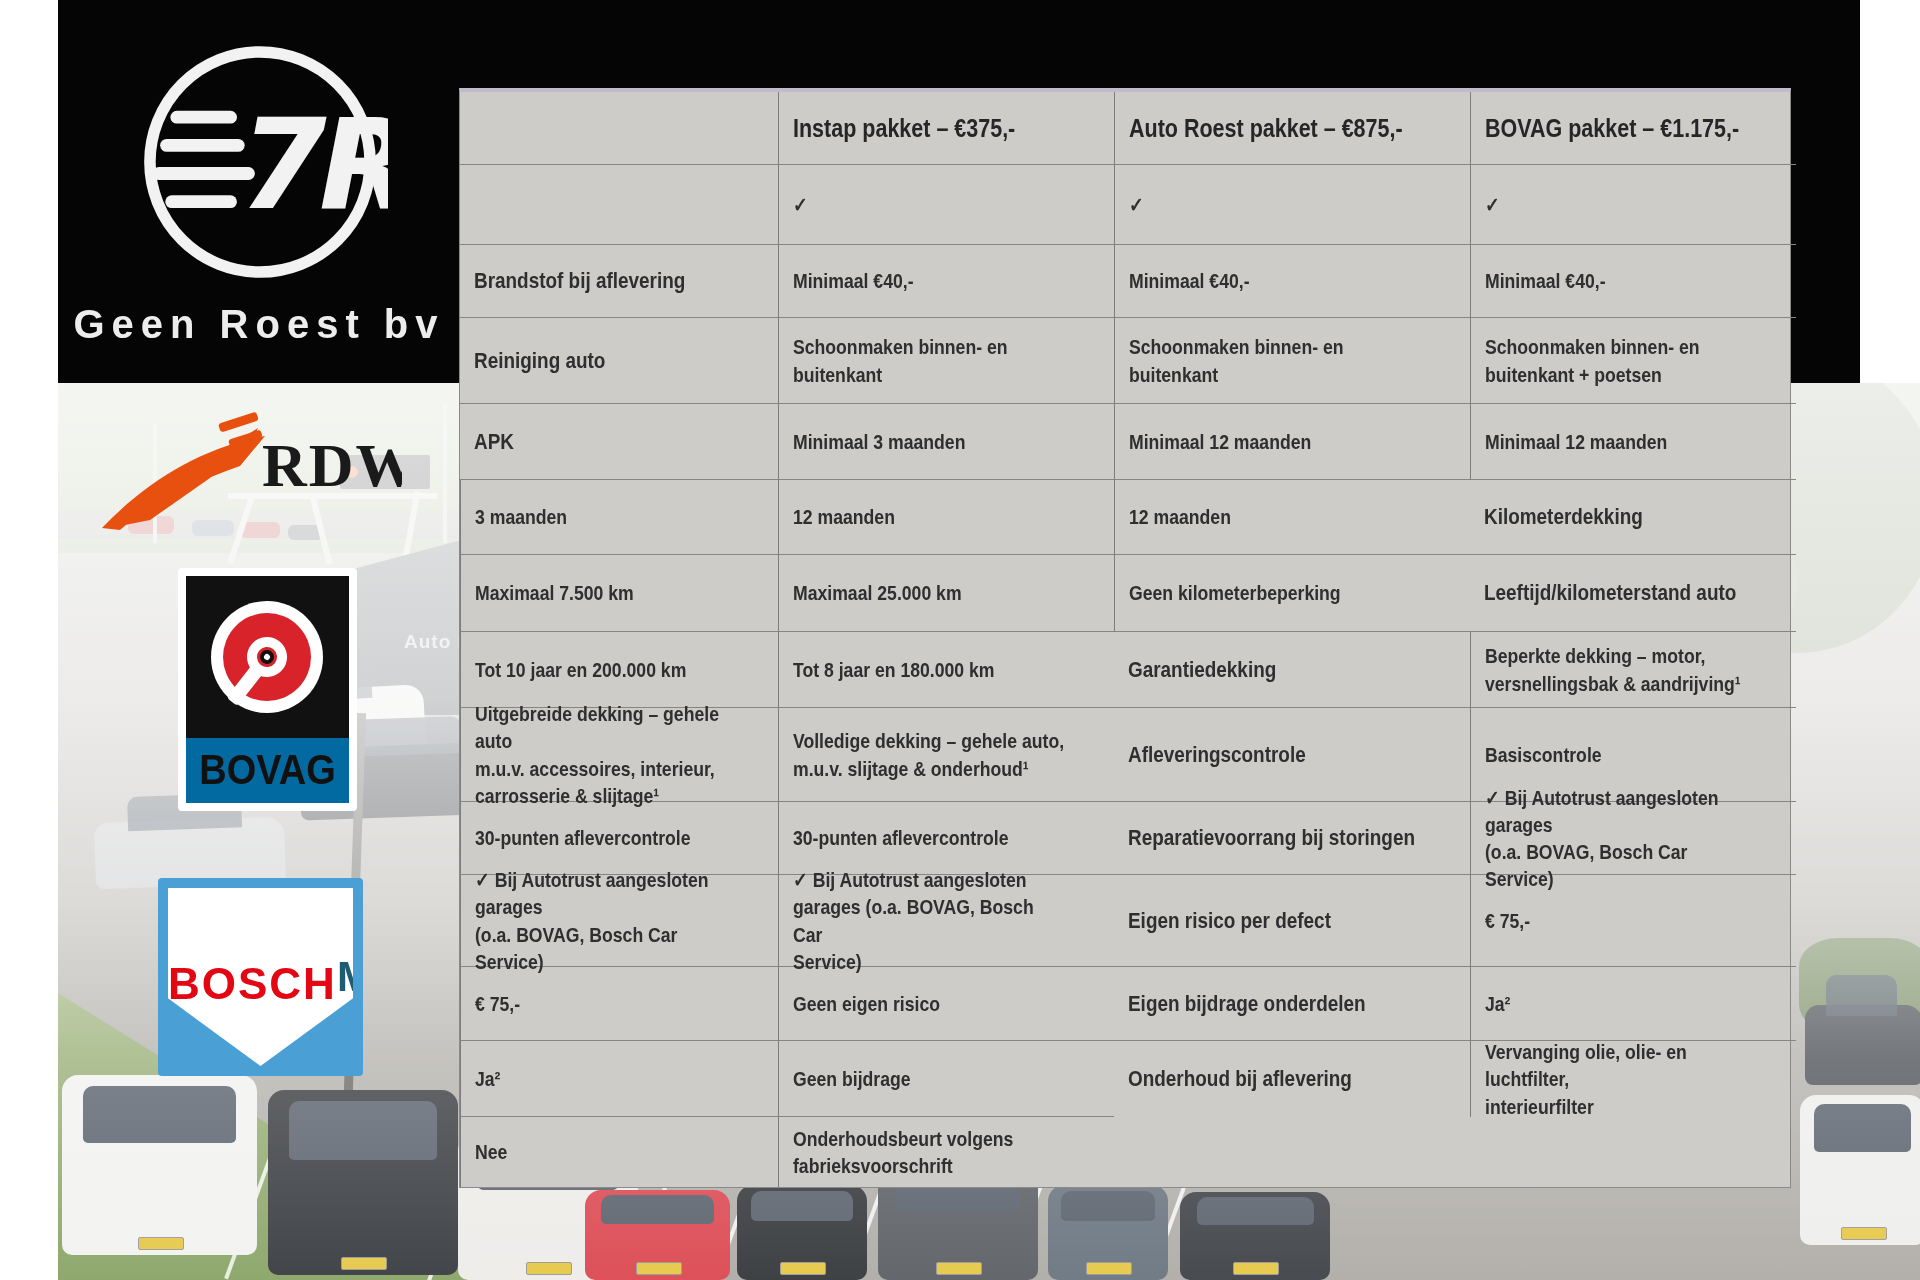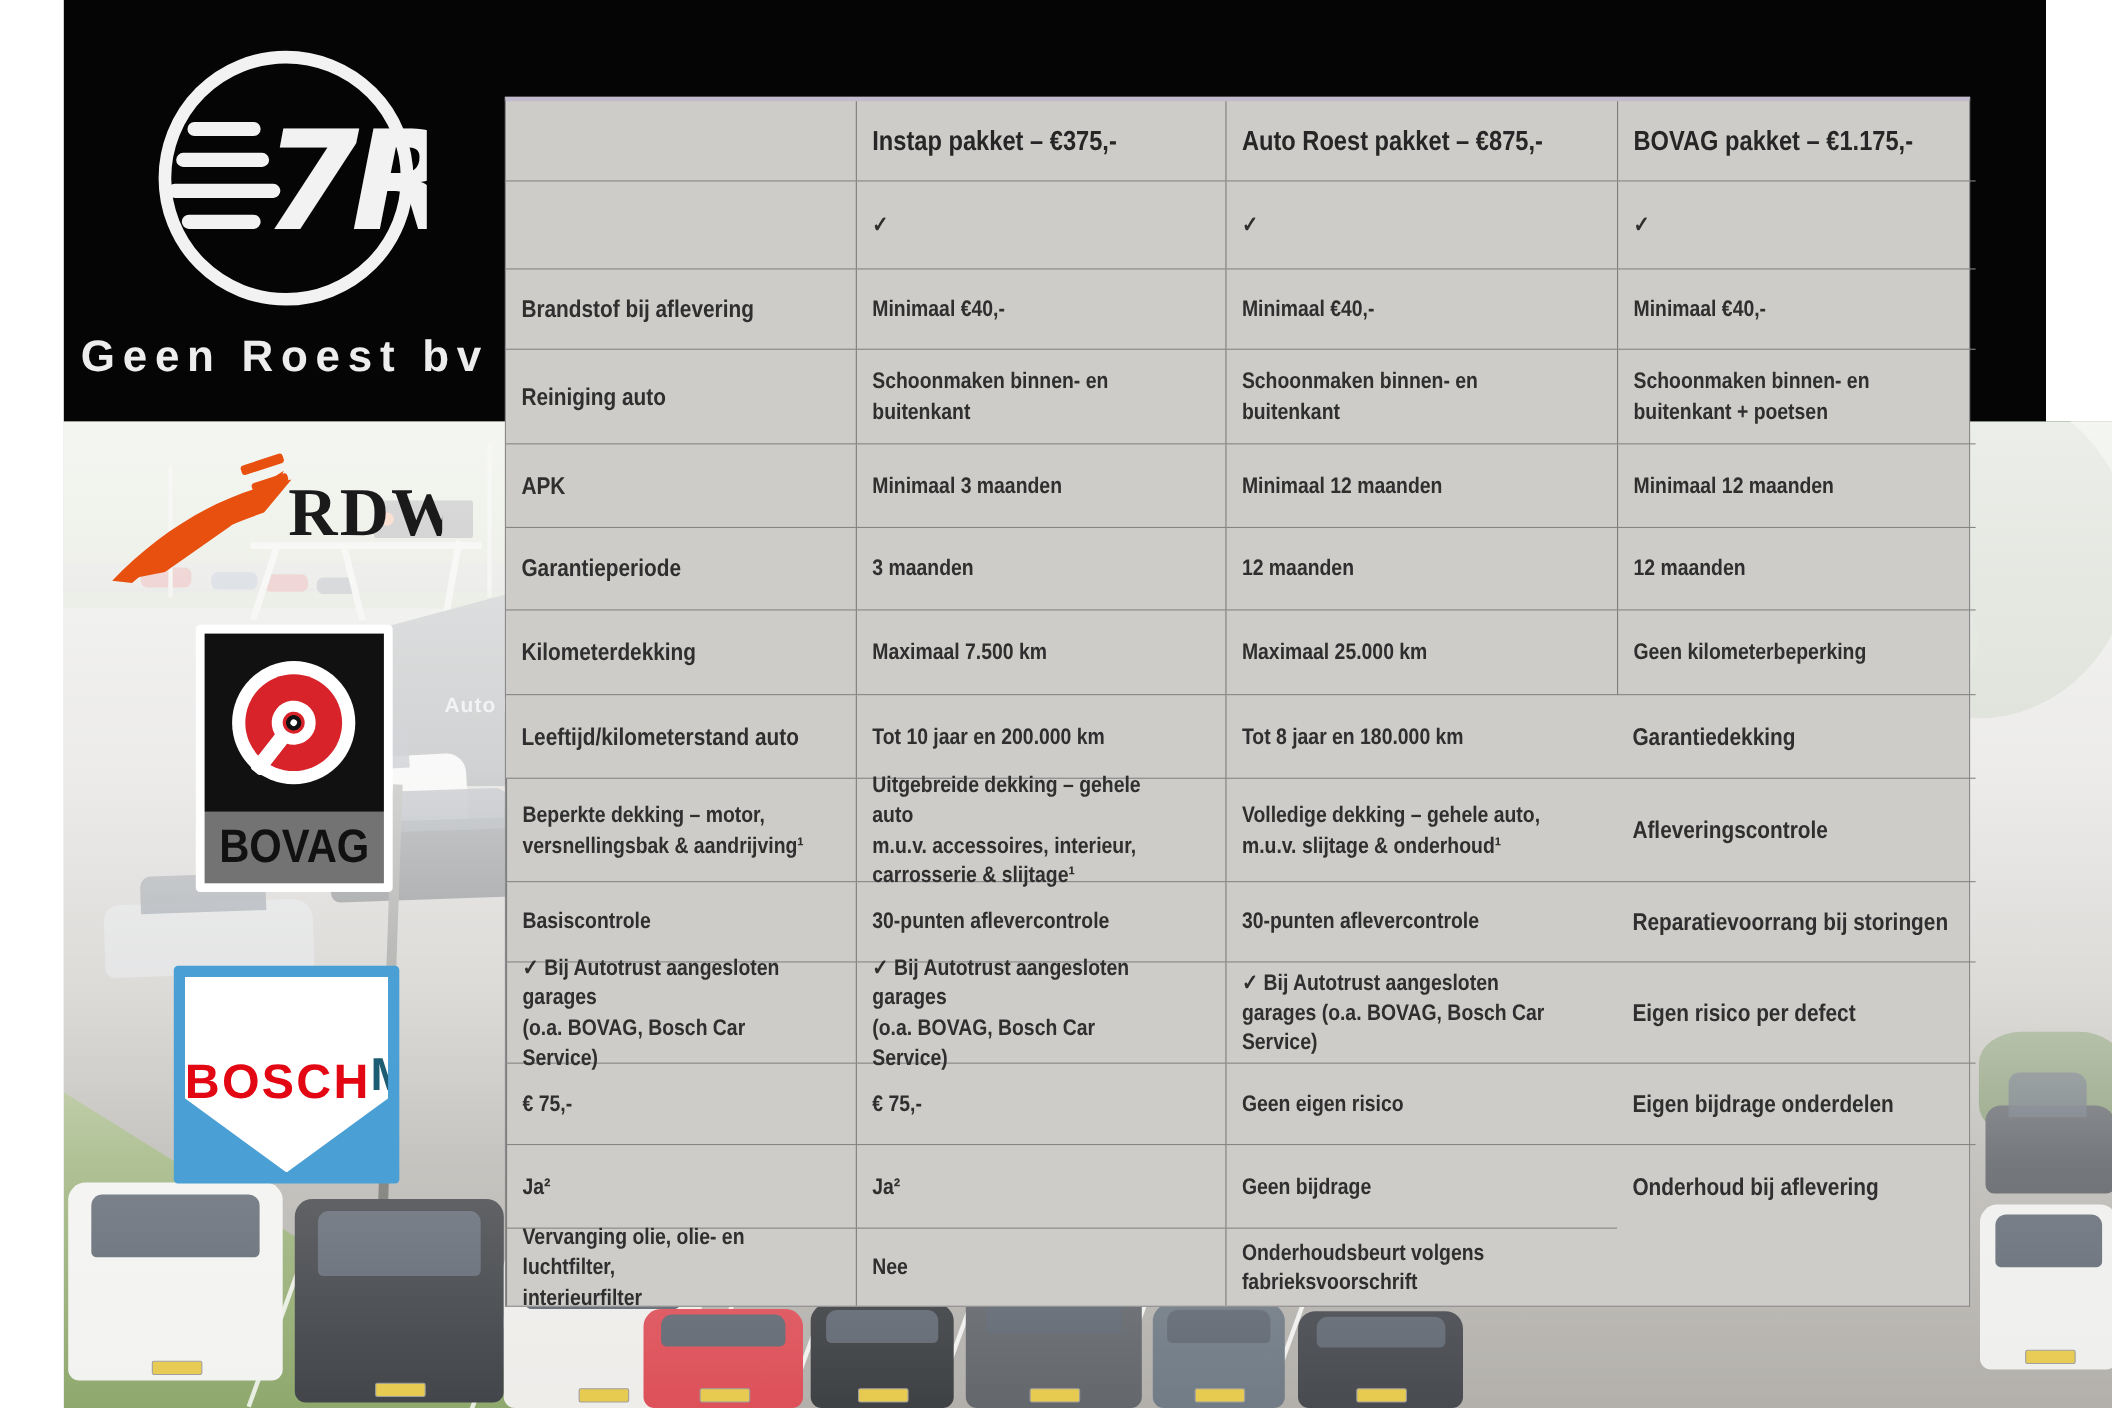--- a/index.html
+++ b/index.html
@@ -55,21 +55,21 @@
   .car-front::after{content:"";position:absolute;left:50%;bottom:5px;width:44px;height:11px;
     margin-left:-22px;background:#e3c132;border-radius:2px;border:1px solid #8d8d8d;}
   .wash{left:0;top:0;width:1862px;height:897px;
     background:linear-gradient(180deg,rgba(255,255,255,.85) 0%,rgba(255,255,255,.75) 35%,
       rgba(255,255,255,.55) 58%,rgba(255,255,255,.30) 75%,rgba(255,255,255,.14) 100%);}
   
   .logo-rdw{position:absolute;left:90px;top:408px;width:312px;height:150px;z-index:5;}
   .logo-bovag{position:absolute;left:178px;top:568px;width:179px;height:243px;z-index:5;
     background:#ffffff;border-radius:4px;padding:8px;box-sizing:border-box;}
   .bovag-top{width:100%;height:162px;background:#111111;position:relative;}
-  .bovag-band{width:100%;height:65px;background:#737373;display:flex;align-items:center;justify-content:center;}
+  .bovag-band{width:100%;height:65px;background:#0369a1;display:flex;align-items:center;justify-content:center;}
   .bovag-word{font-size:38px;font-weight:bold;color:#111;letter-spacing:0px;transform:scaleY(1.12);}
   .logo-bosch{position:absolute;left:158px;top:878px;width:205px;height:198px;z-index:5;
     background:#4a9fd4;border-radius:4px;}
   .bosch-plate{position:absolute;left:10px;top:10px;right:10px;bottom:10px;background:#ffffff;
     clip-path:polygon(0 0,100% 0,100% 62%,50% 100%,0 62%);
     display:flex;flex-direction:row;align-items:center;}
   .bosch-word{color:#e30613;font-size:44px;font-weight:bold;letter-spacing:2px;margin-top:14px;line-height:1;}
   .service-word{color:#1d5d73;font-size:42px;font-weight:bold;line-height:1.1;}
   
   .pricing-table{
@@ -273,23 +273,20 @@
   <div class="cell vcol">
       <span class="txt">Minimaal 3 maanden</span>
     </div>
   <div class="cell vcol">
       <span class="txt">Minimaal 12 maanden</span>
     </div>
   <div class="cell vcol">
       <span class="txt">Minimaal 12 maanden</span>
     </div>
 
-  <div class="cell">
-      <span class="txt lbl">Garantieperiode</span>
-    </div>
   <div class="cell vcol">
       <span class="txt">3 maanden</span>
     </div>
   <div class="cell vcol">
       <span class="txt">12 maanden</span>
     </div>
   <div class="cell vcol">
       <span class="txt">12 maanden</span>
     </div>
 

